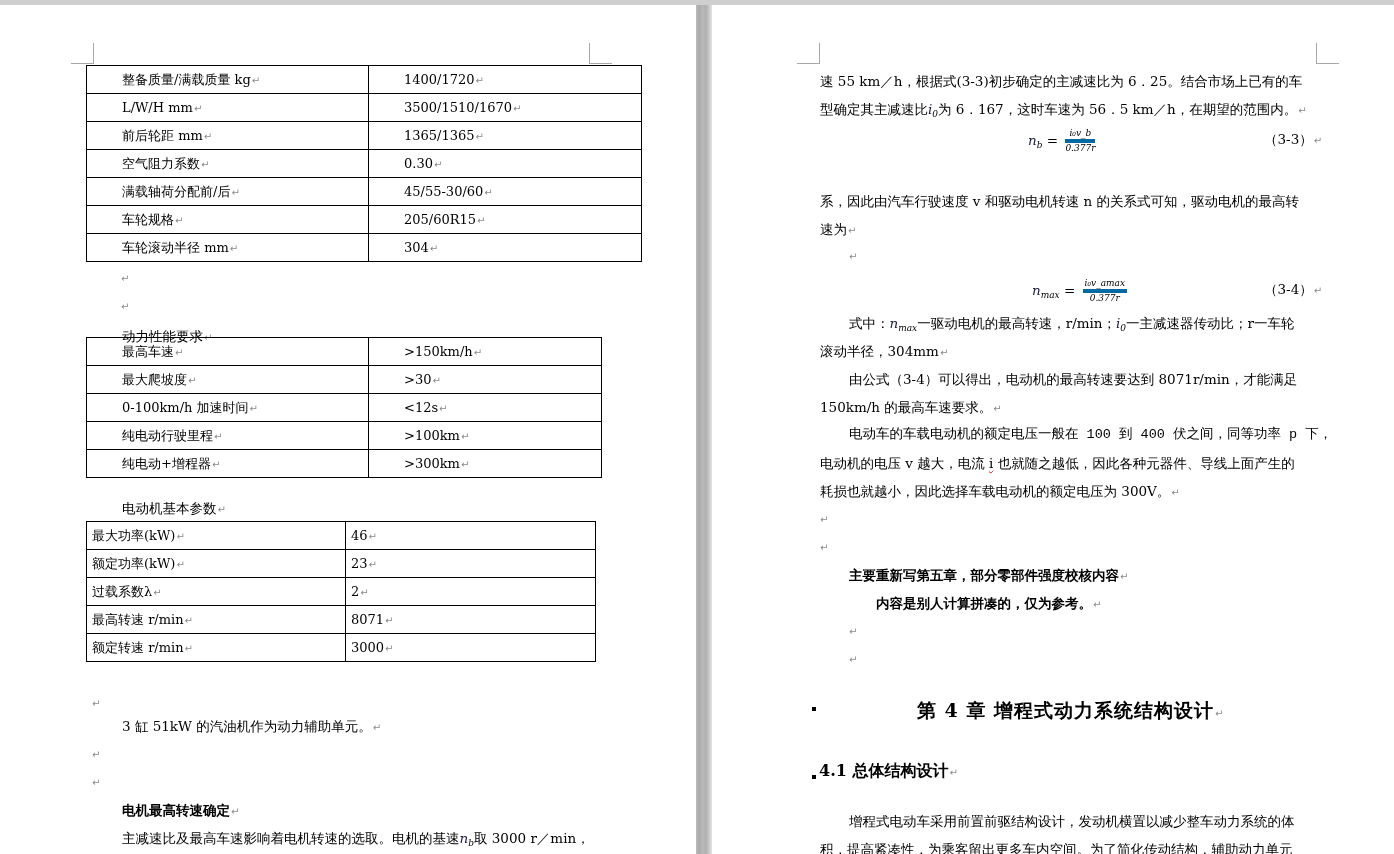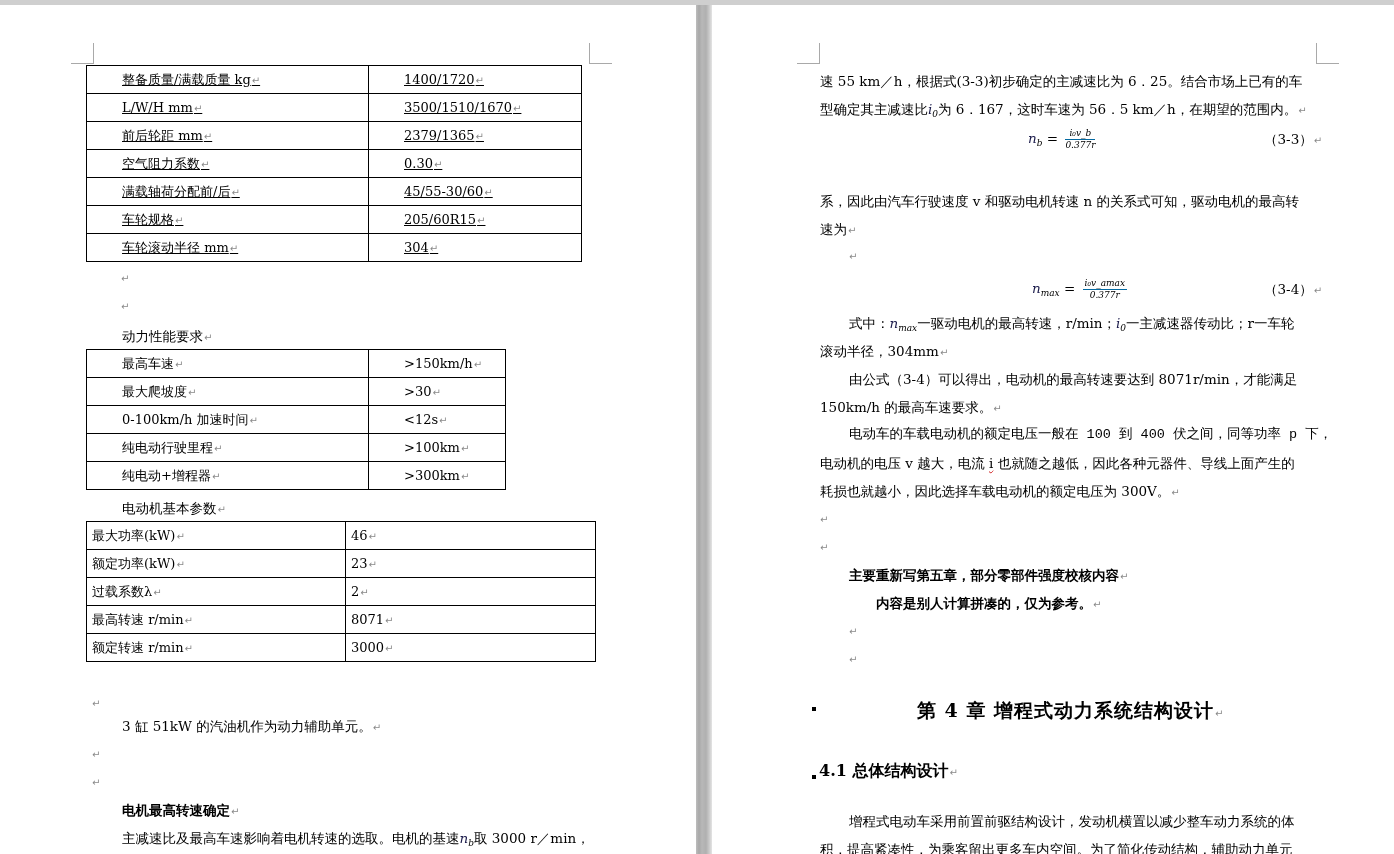--- a/index.html
+++ b/index.html
@@ -27,49 +27,49 @@
   table.dtable td { border:1px solid #000; height:27px; padding:0; vertical-align:middle; white-space:nowrap; }
   .c1 { padding-left:35px !important; }
   .c2 { padding-left:35px !important; }
   .m1 { padding-left:5px !important; }
   .m2 { padding-left:5px !important; }
 
   .line { position:absolute; font-size:13.5px; white-space:nowrap; line-height:20px; }
   .bold { font-weight:bold; }
   .math { font-style:italic; color:#1a1a4a; }
   .frac { display:inline-block; vertical-align:middle; text-align:center; font-size:9px; font-style:italic; line-height:11px; margin-left:3px; }
-  .frac .top { border-bottom:1px solid #0369a1; padding:0 2px; }
+  .frac .top { border-bottom:4px solid #0369a1; padding:0 2px; }
   .sub { font-size:9px; vertical-align:-3px; font-style:italic; }
   .squiggle { text-decoration:underline wavy #d02020; text-decoration-thickness:1px; }
   .bullet { position:absolute; width:4px; height:4px; background:#000; }
   .heading-chapter { position:absolute; font-size:19px; font-weight:bold; letter-spacing:1px; white-space:nowrap; }
   .heading-section { position:absolute; font-size:16px; font-weight:bold; white-space:nowrap; }
 </style>
 </head>
 <body>
 
 <div class="topbar"></div>
 
 <div class="page page-left">
   <div class="crop tl" style="left:71px;top:38px;"></div>
   <div class="crop tr" style="left:589px;top:38px;"></div>
 
-  <table class="dtable" style="left:86px;top:60px;width:496px;text-decoration:underline;">
+  <table class="dtable" style="left:86px;top:60px;width:556px;">
     <tbody id="vehicle-tbody">
         <tr>
           <td class="c1" style="width: 246px;"><span>整备质量/满载质量 kg</span><span class="pm">↵</span></td>
           <td class="c2"><span>1400/1720</span><span class="pm">↵</span></td>
         </tr>
         <tr>
           <td class="c1" style="width: 246px;"><span>L/W/H mm</span><span class="pm">↵</span></td>
           <td class="c2"><span>3500/1510/1670</span><span class="pm">↵</span></td>
         </tr>
         <tr>
           <td class="c1" style="width: 246px;"><span>前后轮距 mm</span><span class="pm">↵</span></td>
-          <td class="c2"><span>2379/1365</span><span class="pm">↵</span></td>
+          <td class="c2"><span>1365/1365</span><span class="pm">↵</span></td>
         </tr>
         <tr>
           <td class="c1" style="width: 246px;"><span>空气阻力系数</span><span class="pm">↵</span></td>
           <td class="c2"><span>0.30</span><span class="pm">↵</span></td>
         </tr>
         <tr>
           <td class="c1" style="width: 246px;"><span>满载轴荷分配前/后</span><span class="pm">↵</span></td>
           <td class="c2"><span>45/55-30/60</span><span class="pm">↵</span></td>
         </tr>
         <tr>
@@ -83,21 +83,21 @@
       </tbody>
   </table>
 
   <span class="pm-abs" style="left:121px;top:268px;">↵</span>
   <span class="pm-abs" style="left:121px;top:296px;">↵</span>
 
   <div class="line" style="left:122px;top:321px;">
     <span>动力性能要求</span><span class="pm">↵</span>
   </div>
 
-  <table class="dtable" style="left:86px;top:344px;width:420px;">
+  <table class="dtable" style="left:86px;top:332px;width:516px;">
     <tbody id="perf-tbody">
         <tr>
           <td class="c1" style="width: 246px;"><span>最高车速</span><span class="pm">↵</span></td>
           <td class="c2"><span>&gt;150km/h</span><span class="pm">↵</span></td>
         </tr>
         <tr>
           <td class="c1" style="width: 246px; margin-top: 44px;"><span>最大爬坡度</span><span class="pm">↵</span></td>
           <td class="c2"><span>&gt;30</span><span class="pm">↵</span></td>
         </tr>
         <tr>

